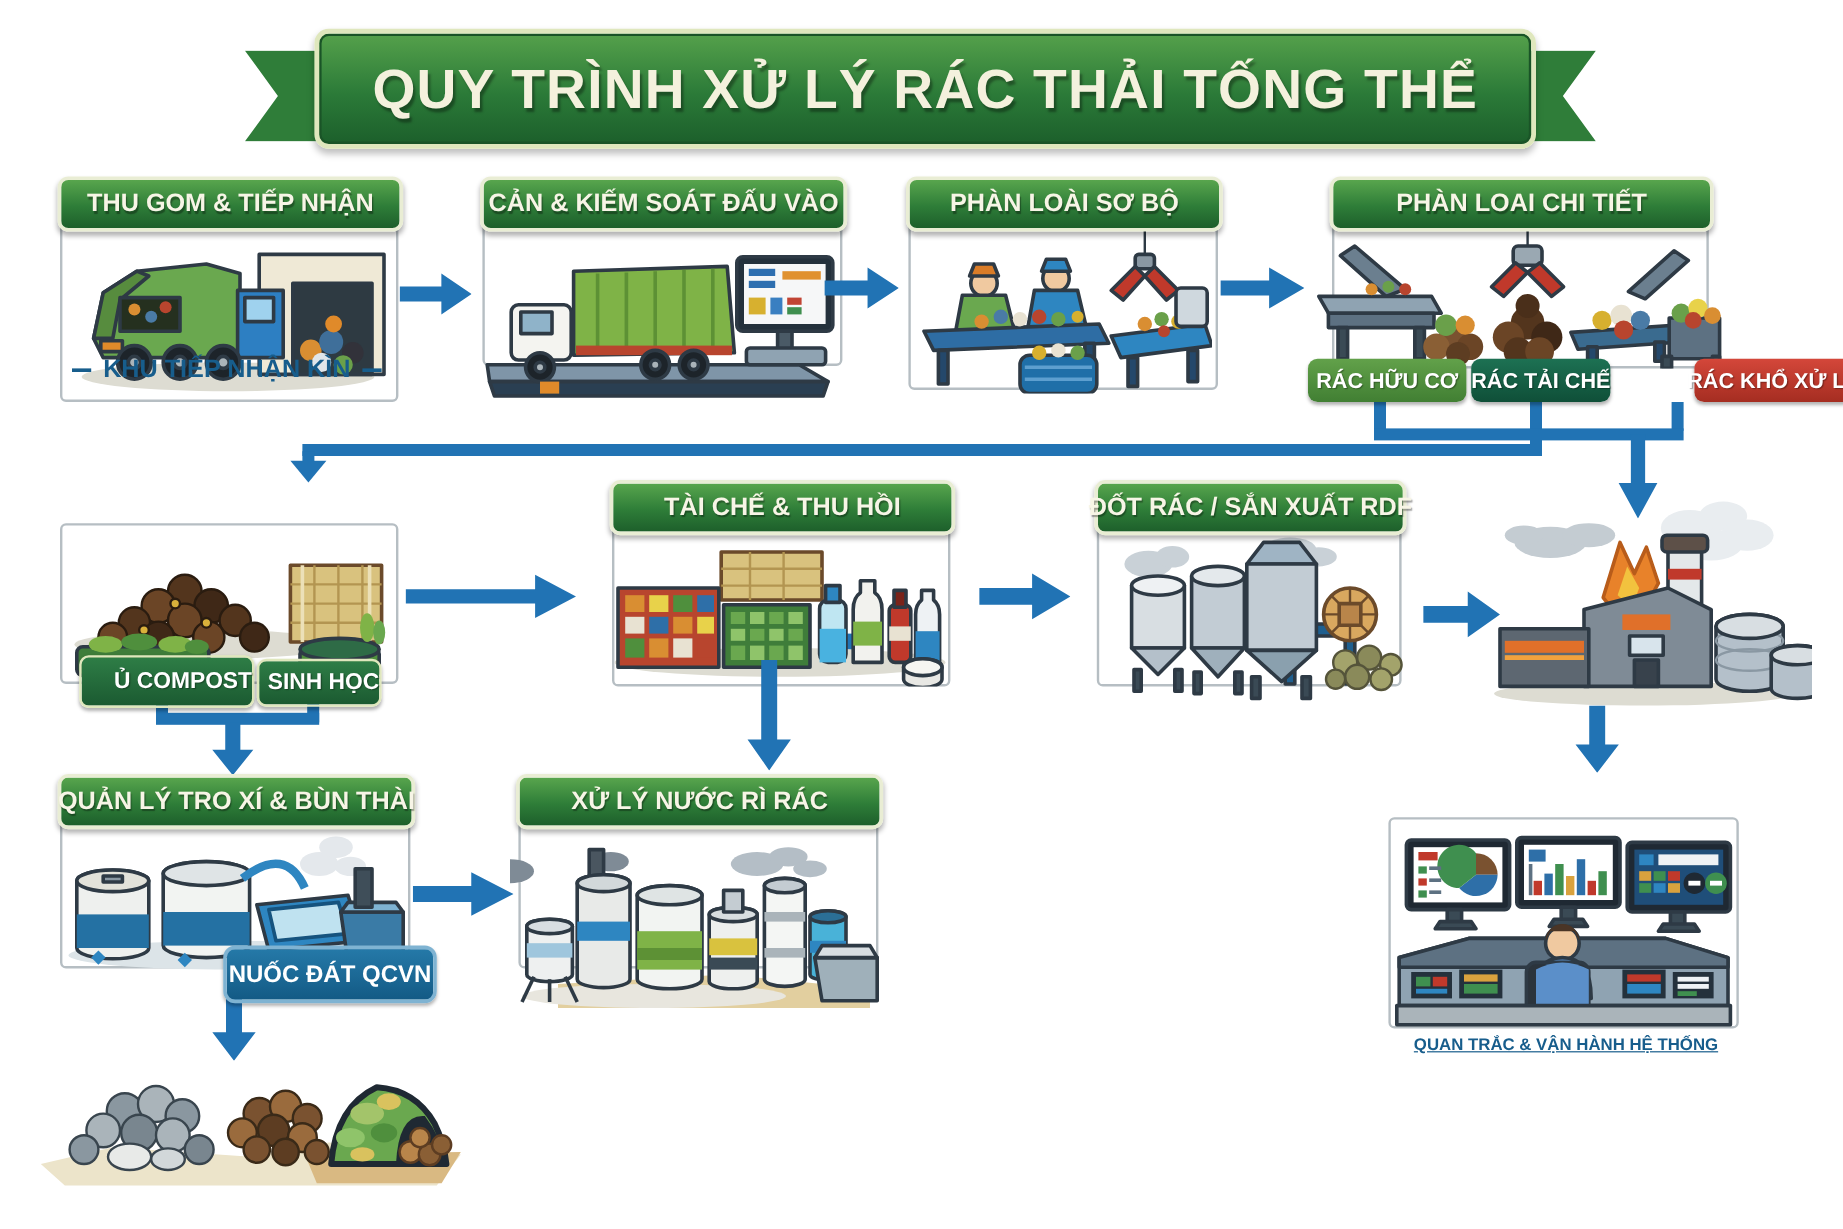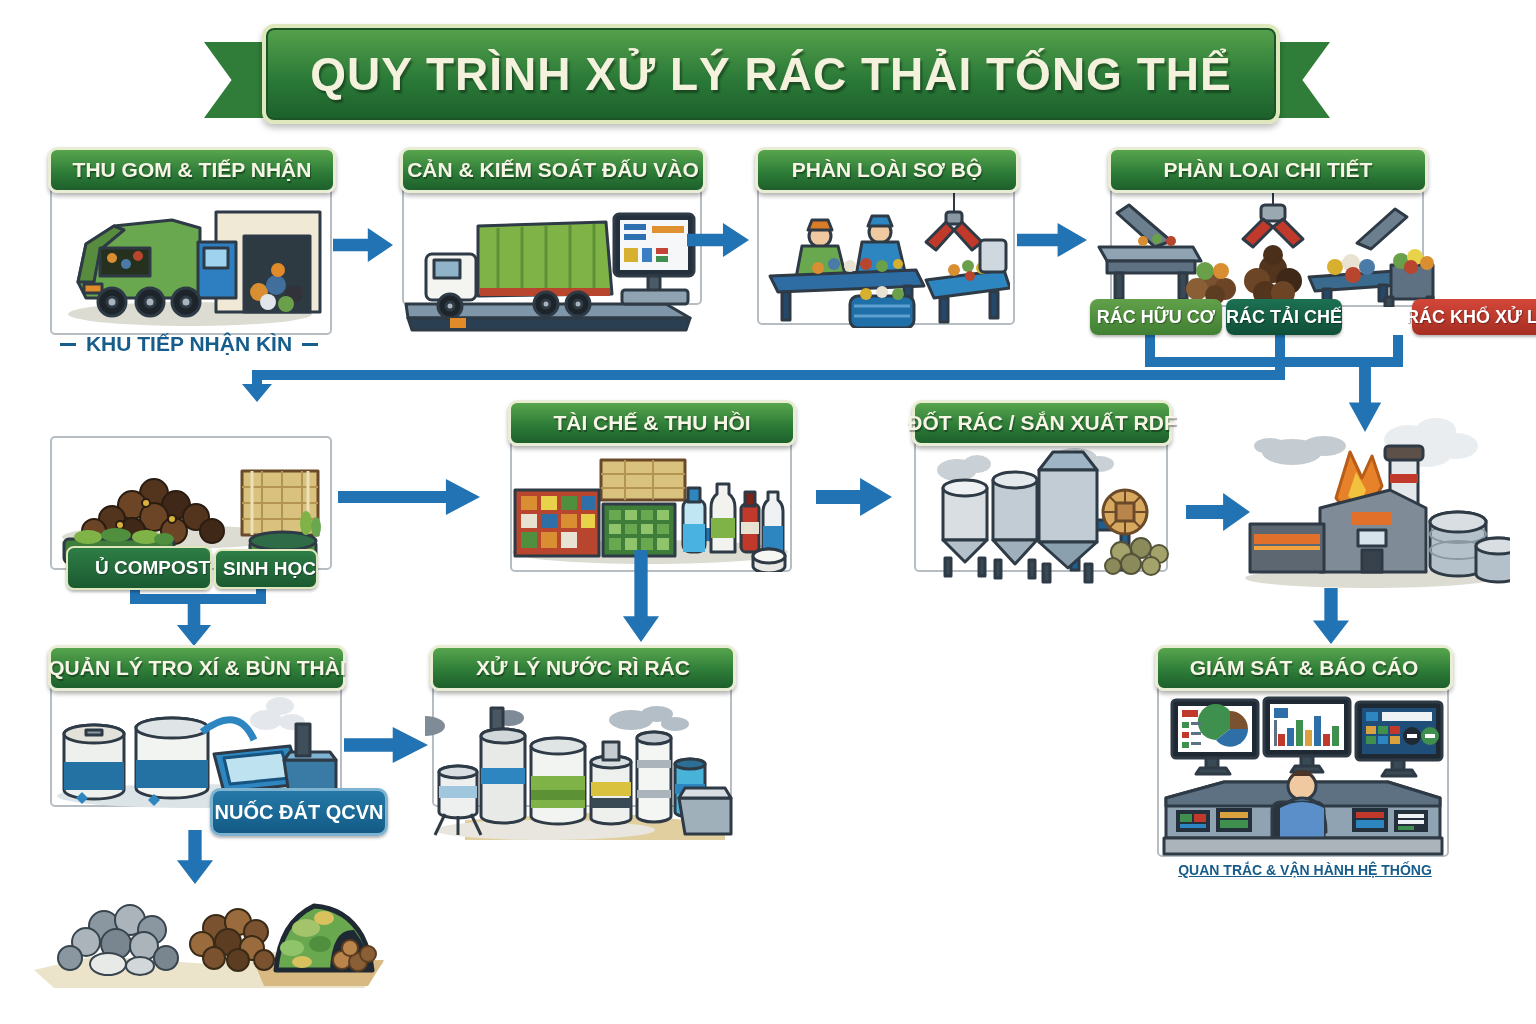--- a/index.html
+++ b/index.html
@@ -28,27 +28,27 @@
   .chip{position:absolute;border-radius:8px;color:#fff;font-weight:bold;display:flex;align-items:center;
         justify-content:center;z-index:7;box-shadow:0 2px 3px rgba(0,0,0,.3);
         text-shadow:1px 1px 1px rgba(0,0,0,.35);white-space:nowrap;}
   .chip-green{background:linear-gradient(180deg,#62a14a,#417f33);}
   .chip-dkgreen{background:linear-gradient(180deg,#1d7153,#0f4f38);}
   .chip-red{background:linear-gradient(180deg,#d4473a,#a52d21);}
   .chip-sub{background:linear-gradient(180deg,#2e7d46,#1b5a31);border:2px solid #dfe7bd;font-size:19px;justify-content:flex-end;}
   .chip-cat{font-size:18px;}
   .badge{position:absolute;background:linear-gradient(180deg,#2579a8,#135a85);border:3px solid #7fb3d2;
          border-radius:10px;color:#fff;font-weight:bold;font-size:20px;display:flex;align-items:center;
-         justify-content:center;z-index:7;box-shadow:0 2px 3px rgba(0,0,0,.3);white-space:nowrap;margin-left:24px;}
+         justify-content:center;z-index:7;box-shadow:0 2px 3px rgba(0,0,0,.3);white-space:nowrap;}
   
   .cap{position:absolute;color:#175d8c;font-weight:bold;z-index:6;display:flex;align-items:center;
        justify-content:center;gap:10px;white-space:nowrap;}
   .cap::before,.cap::after{content:"";display:block;width:26px;border-top:3px solid #175d8c;}
   .capF{font-size:14px;text-decoration:underline;}.capF::before,.capF::after{display:none;}
-  .cap1{font-size:21px;margin-top:36px;}
+  .cap1{font-size:21px;}
   
   .conn{position:absolute;background:#2173b4;z-index:2;}
   .harr,.varr{position:absolute;z-index:4;}
   .ah-down{position:absolute;width:0;height:0;border-left:15px solid transparent;
            border-right:15px solid transparent;border-top:18px solid #2173b4;z-index:4;}
 </style>
 </head>
 <body>
 
 <div class="canvas">
@@ -525,23 +525,20 @@
 
   <div class="frame" style="left:50px;top:681px;width:288px;height:122px"></div>
   <div class="frame" style="left:432px;top:681px;width:296px;height:122px"></div>
   <div class="frame" style="left:1157px;top:681px;width:288px;height:172px"></div>
 
   <div class="hdr" style="left:48px;top:645px;width:292px">
       <span>QUẢN LÝ TRO XÍ &amp; BÙN THÀI</span>
     </div>
   <div class="hdr" style="left:430px;top:645px;width:300px">
       <span>XỬ LÝ NƯỚC RÌ RÁC</span>
-    </div>
-  <div class="hdr" style="left:1155px;top:645px;width:292px">
-      <span>GIÁM SÁT &amp; BÁO CÁO</span>
     </div>
 
   <div class="illus" style="left:52px;top:690px">
     <svg width="288" height="122" viewBox="0 0 288 122">
       <g stroke="#2e3a45" stroke-width="3" stroke-linejoin="round">
         <ellipse cx="140" cy="106" rx="135" ry="12" fill="#dce4e8" stroke="none"></ellipse>
         <g stroke="none" fill="#e4e8ec">
             <ellipse cx="214" cy="30" rx="16" ry="10"></ellipse>
             <ellipse cx="228" cy="16" rx="14" ry="9"></ellipse>
             <ellipse cx="240" cy="32" rx="13" ry="8"></ellipse>

